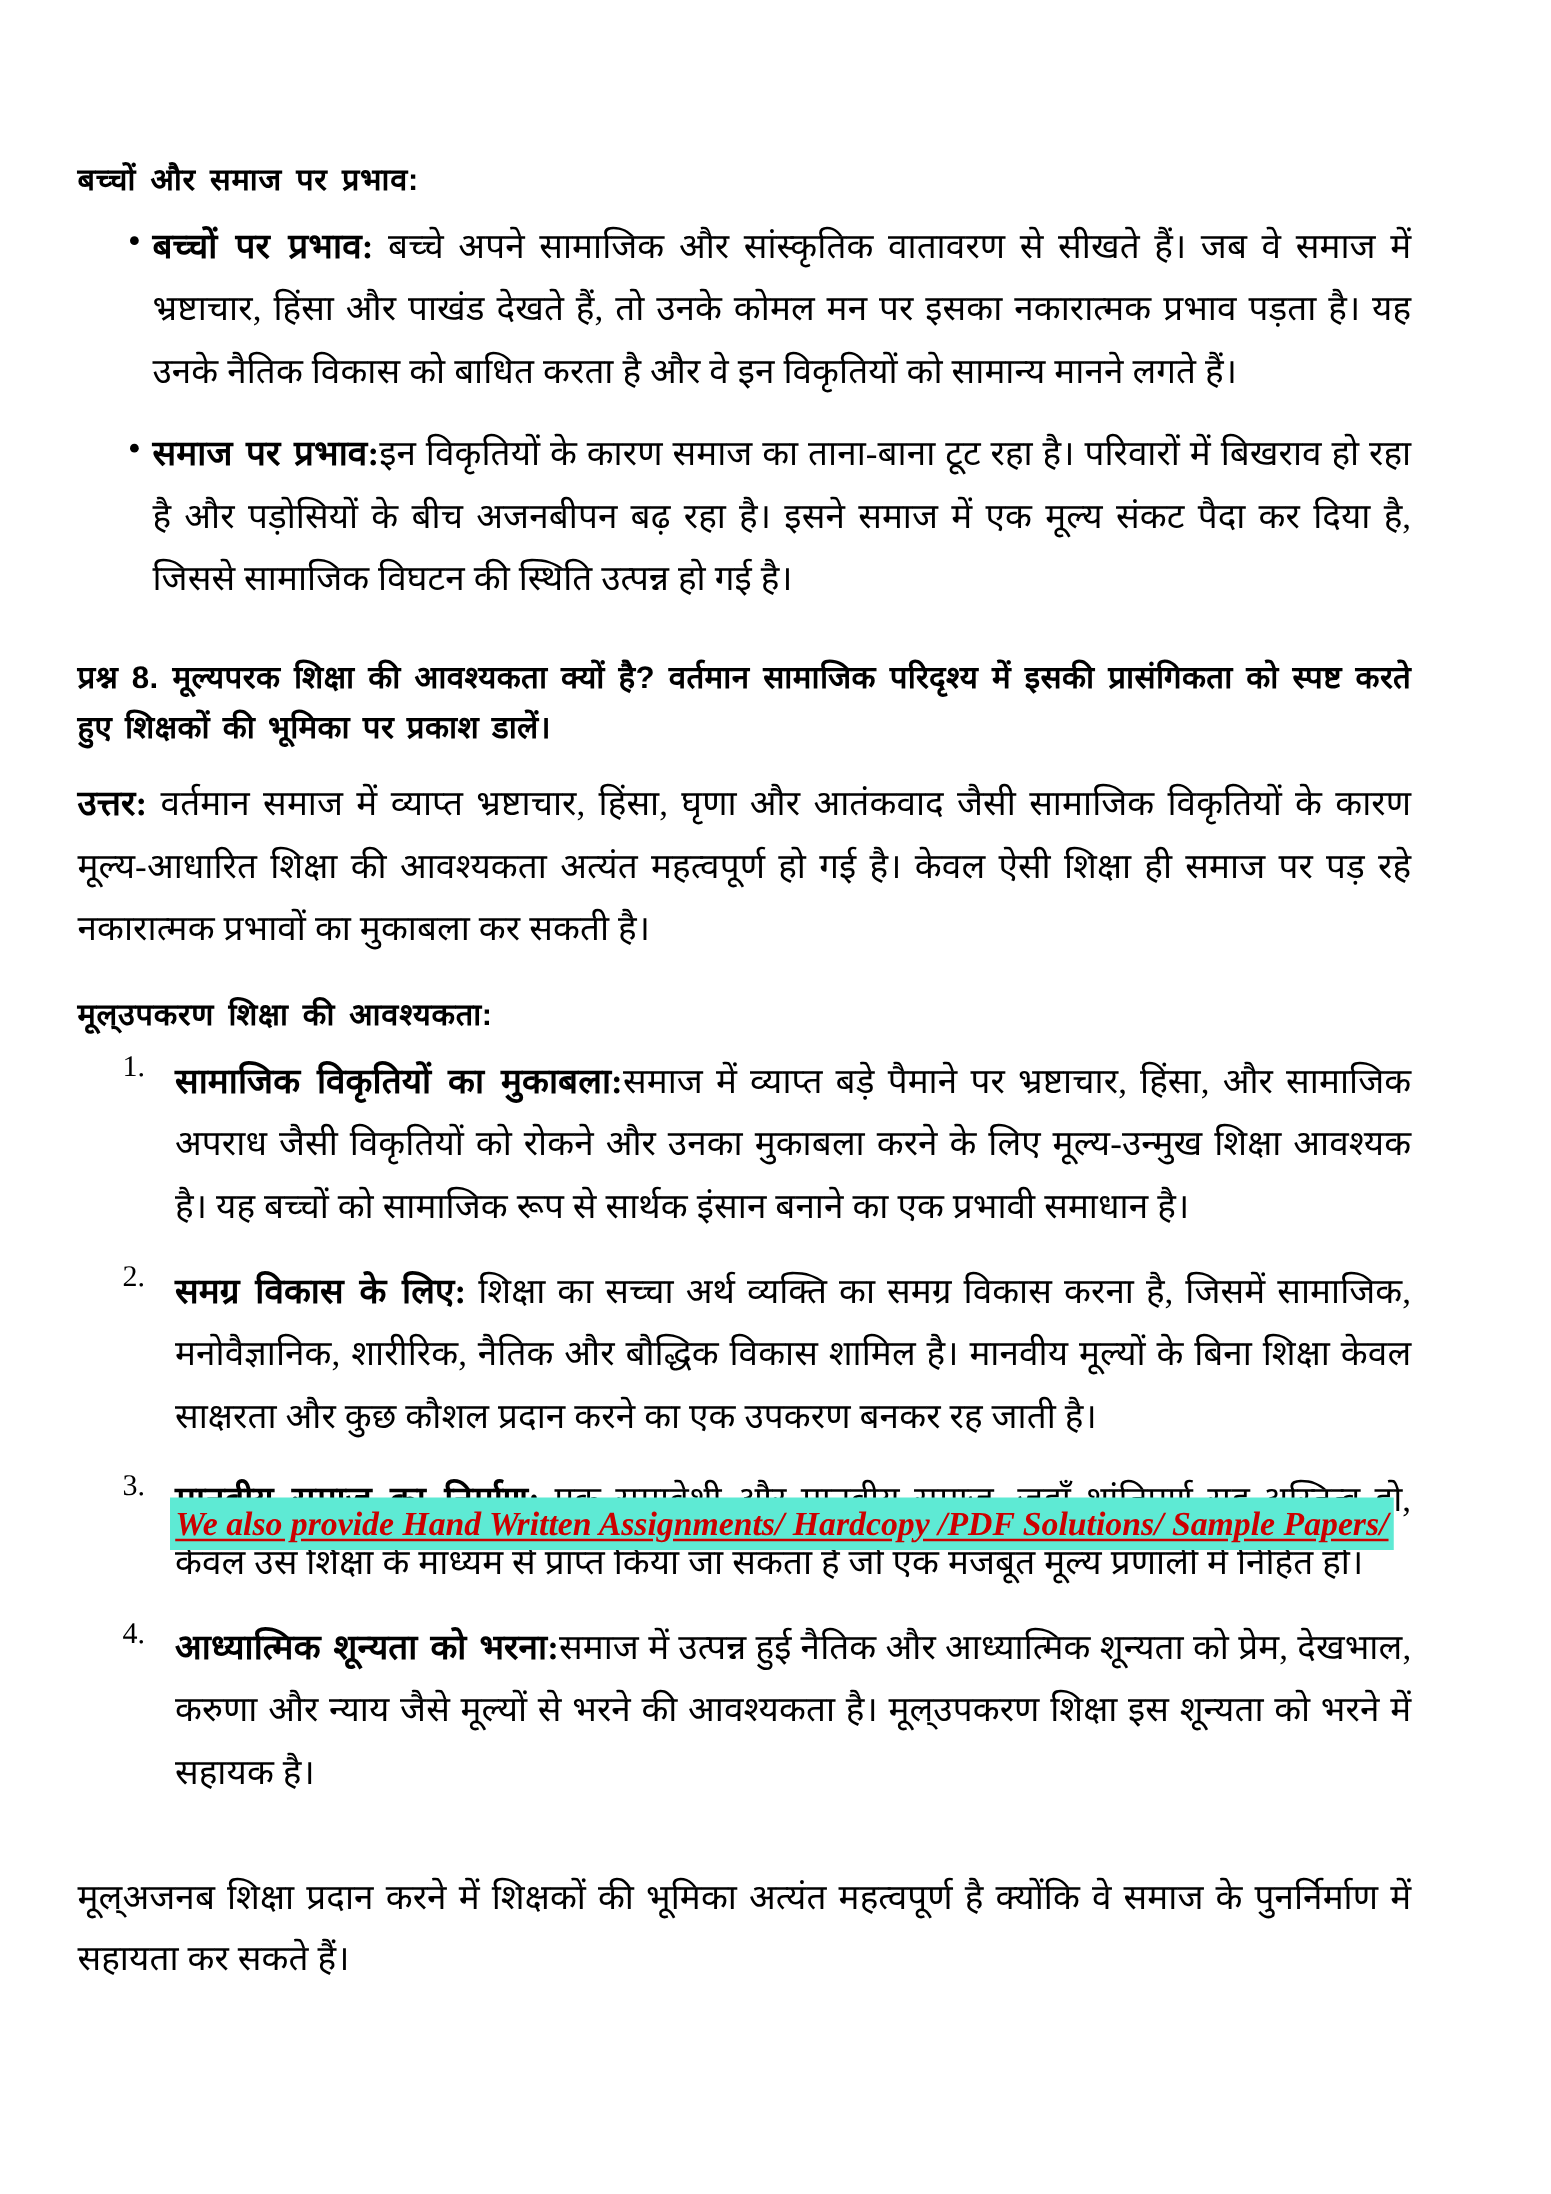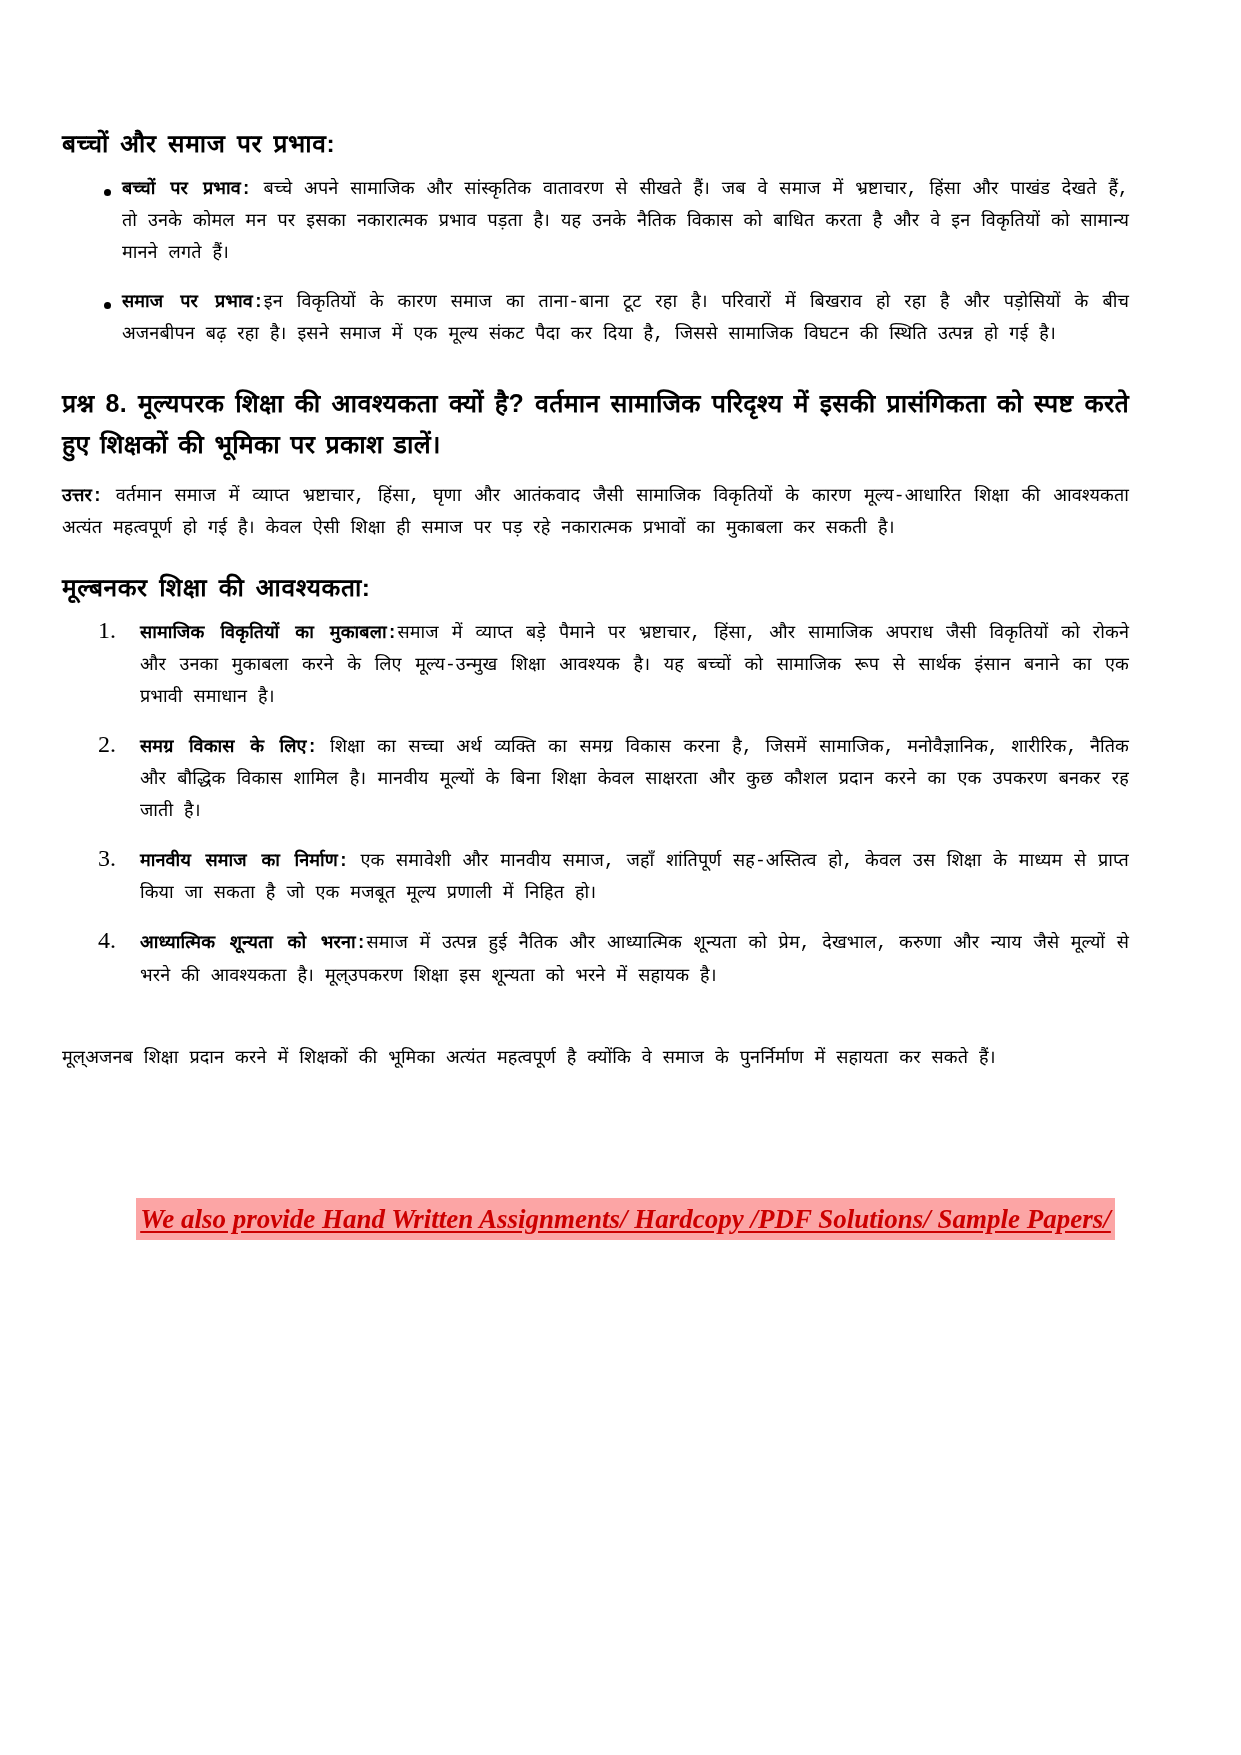--- a/index.html
+++ b/index.html
@@ -18,22 +18,22 @@
   }
   .page {
     width: 1241px;
     height: 1268px;
     box-sizing: border-box;
     padding: 126px 112px 0 62px;
     position: relative;
   }
   
   .hi {
-    font-family: Liberation Mono, monospace;
-    font-size: 18px;
+    font-family: Liberation Serif, serif;
+    font-size: 28px;
     line-height: 1.78;
     text-align: justify;
     text-justify: inter-word;
     letter-spacing: 0.1px;
   }
   .section-head {
     font-weight: bold;
     font-size: 24.5px;
     font-family: "Liberation Sans", "DejaVu Sans", sans-serif;
     margin: 0 0 14px 0;
@@ -105,21 +105,21 @@
   
   .promo {
     position: absolute;
     left: 62px;
     right: 52px;
     bottom: 28px;
     text-align: center;
   }
   .promo-line {
     display: inline-block;
-    background: #fca5a5;
+    background: #5eead4;
     color: #CC0000;
     font-family: "Liberation Serif", "DejaVu Serif", serif;
     font-weight: bold;
     font-style: italic;
     font-size: 27px;
     line-height: 1.42;
     text-decoration: underline;
     text-decoration-color: #CC0000;
     text-underline-offset: 3px;
     padding: 2px 4px;
@@ -153,21 +153,21 @@
   <div class="q-head">प्रश्न 8. मूल्यपरक शिक्षा की आवश्यकता क्यों है? वर्तमान सामाजिक परिदृश्य में इसकी प्रासंगिकता को स्पष्ट करते हुए शिक्षकों की भूमिका पर प्रकाश डालें।</div>
 
   <div class="spacer-sm"></div>
 
   <div class="hi para">
     <span class="strong">उत्तर:</span><span> वर्तमान समाज में व्याप्त भ्रष्टाचार, हिंसा, घृणा और आतंकवाद जैसी सामाजिक विकृतियों के कारण मूल्य-आधारित शिक्षा की आवश्यकता अत्यंत महत्वपूर्ण हो गई है। केवल ऐसी शिक्षा ही समाज पर पड़ रहे नकारात्मक प्रभावों का मुकाबला कर सकती है।</span>
   </div>
 
   <div class="spacer-md"></div>
 
-  <div class="section-head">मूल्बनकर शिक्षा की आवश्यकता:</div>
+  <div class="section-head">मूल्उपकरण शिक्षा की आवश्यकता:</div>
 
   <ol class="numbers">
     <li>
       <span class="num">1.</span>
       <div class="hi para">
         <span class="strong">सामाजिक विकृतियों का मुकाबला:</span><span>समाज में व्याप्त बड़े पैमाने पर भ्रष्टाचार, हिंसा, और सामाजिक अपराध जैसी विकृतियों को रोकने और उनका मुकाबला करने के लिए मूल्य-उन्मुख शिक्षा आवश्यक है। यह बच्चों को सामाजिक रूप से सार्थक इंसान बनाने का एक प्रभावी समाधान है।</span>
       </div>
     </li>
     <li>
       <span class="num">2.</span>

